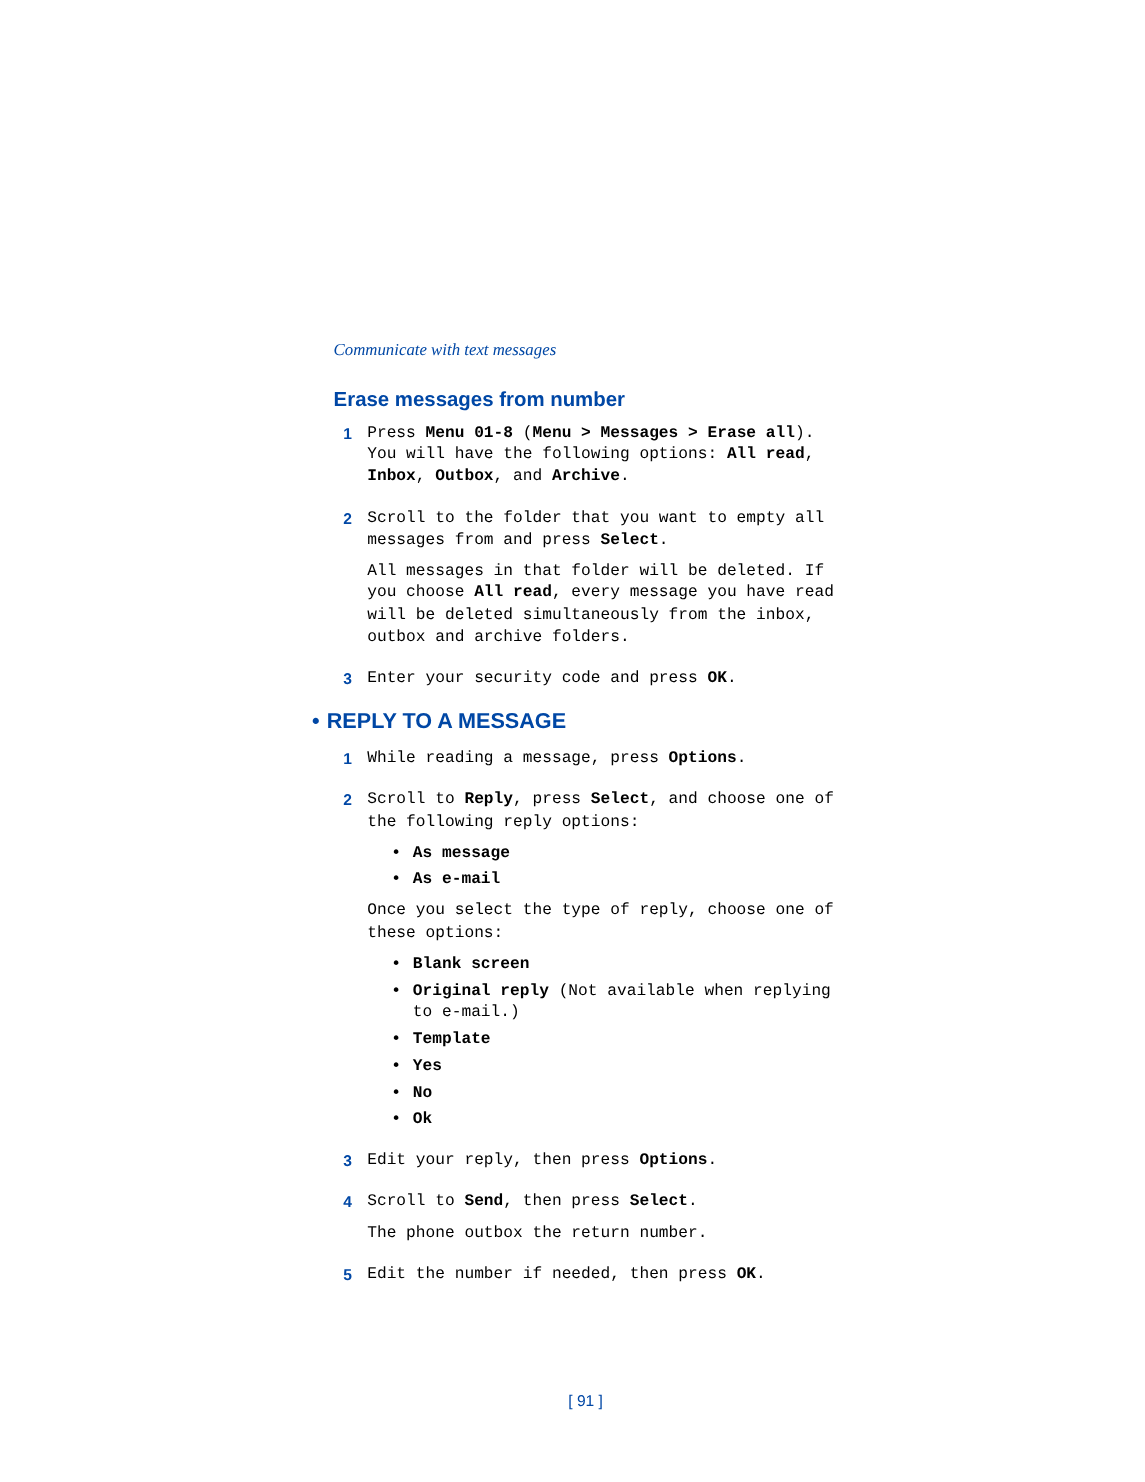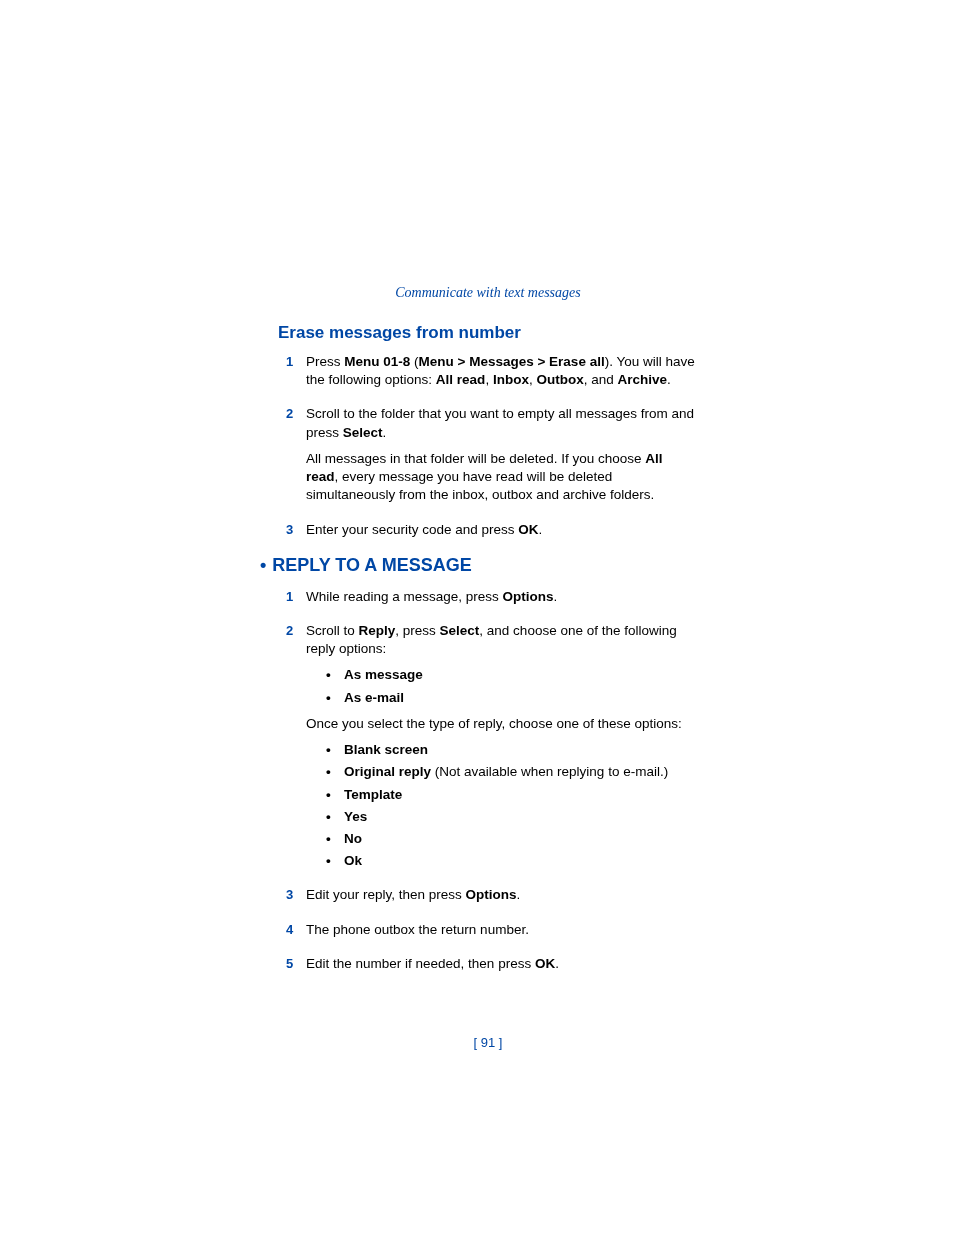--- a/index.html
+++ b/index.html
@@ -13,21 +13,21 @@
     .page {
       position: absolute;
       left: 278px;
       top: 285px;
       width: 420px;
     }
     .header-context {
       color: #0047a5;
       font-style: italic;
       font-size: 14px;
-      text-align: center;
+      text-align: left;
       margin-bottom: 22px;
       font-family: Georgia, serif;
     }
     .section-heading {
       color: #0047a5;
       font-size: 17px;
       font-weight: bold;
       margin-bottom: 10px;
       font-family: Arial, Helvetica, sans-serif;
     }
@@ -38,34 +38,34 @@
       margin-bottom: 12px;
       margin-left: -18px;
       font-family: Arial, Helvetica, sans-serif;
     }
     .bullet-lead {
       display: inline-block;
       margin-right: 6px;
     }
     .step { display: flex; margin-bottom: 8px; font-size: 13.5px; line-height: 1.35; color: #000; font-family: Arial, Helvetica, sans-serif; }
     .step-num { color: #0047a5; font-weight: bold; width: 28px; flex-shrink: 0; font-size: 13px; text-align: left; padding-left: 8px;}
-    .step-body { flex: 1; }
+    .step-body { flex: 1; font-family: Liberation Mono, monospace; }
     .step-body p { margin-bottom: 8px; }
     .bold { font-weight: bold; }
     .sublist { margin-left: 20px; margin-top: 6px; margin-bottom: 8px; }
     .sublist-item { display: flex; margin-bottom: 4px; font-size: 13.5px; }
     .dot { width: 18px; flex-shrink: 0; font-weight: bold; }
     .page-num {
       position: absolute;
       left: 0;
       width: 420px;
       text-align: center;
       color: #0047a5;
       font-size: 13px;
-      margin-top: 46px;
+      margin-top: 72px;
       font-family: Arial, Helvetica, sans-serif;
     }
   </style>
 </head>
 <body>
 
 <div class="page">
   <div class="header-context">Communicate with text messages</div>
 
   <div class="section-heading">Erase messages from number</div>
@@ -148,20 +148,21 @@
       </div>
       <div class="step">
         <div class="step-num">3</div>
         <div class="step-body">
           <p>Edit your reply, then press <span class="bold">Options</span>.</p>
         </div>
       </div>
       <div class="step">
         <div class="step-num">4</div>
         <div class="step-body">
+          <p>Scroll to <span class="bold">Send</span>, then press <span class="bold">Select</span>.</p>
           <p>The phone outbox the return number.</p>
         </div>
       </div>
       <div class="step">
         <div class="step-num">5</div>
         <div class="step-body">
           <p>Edit the number if needed, then press <span class="bold">OK</span>.</p>
         </div>
       </div>
     </div>

